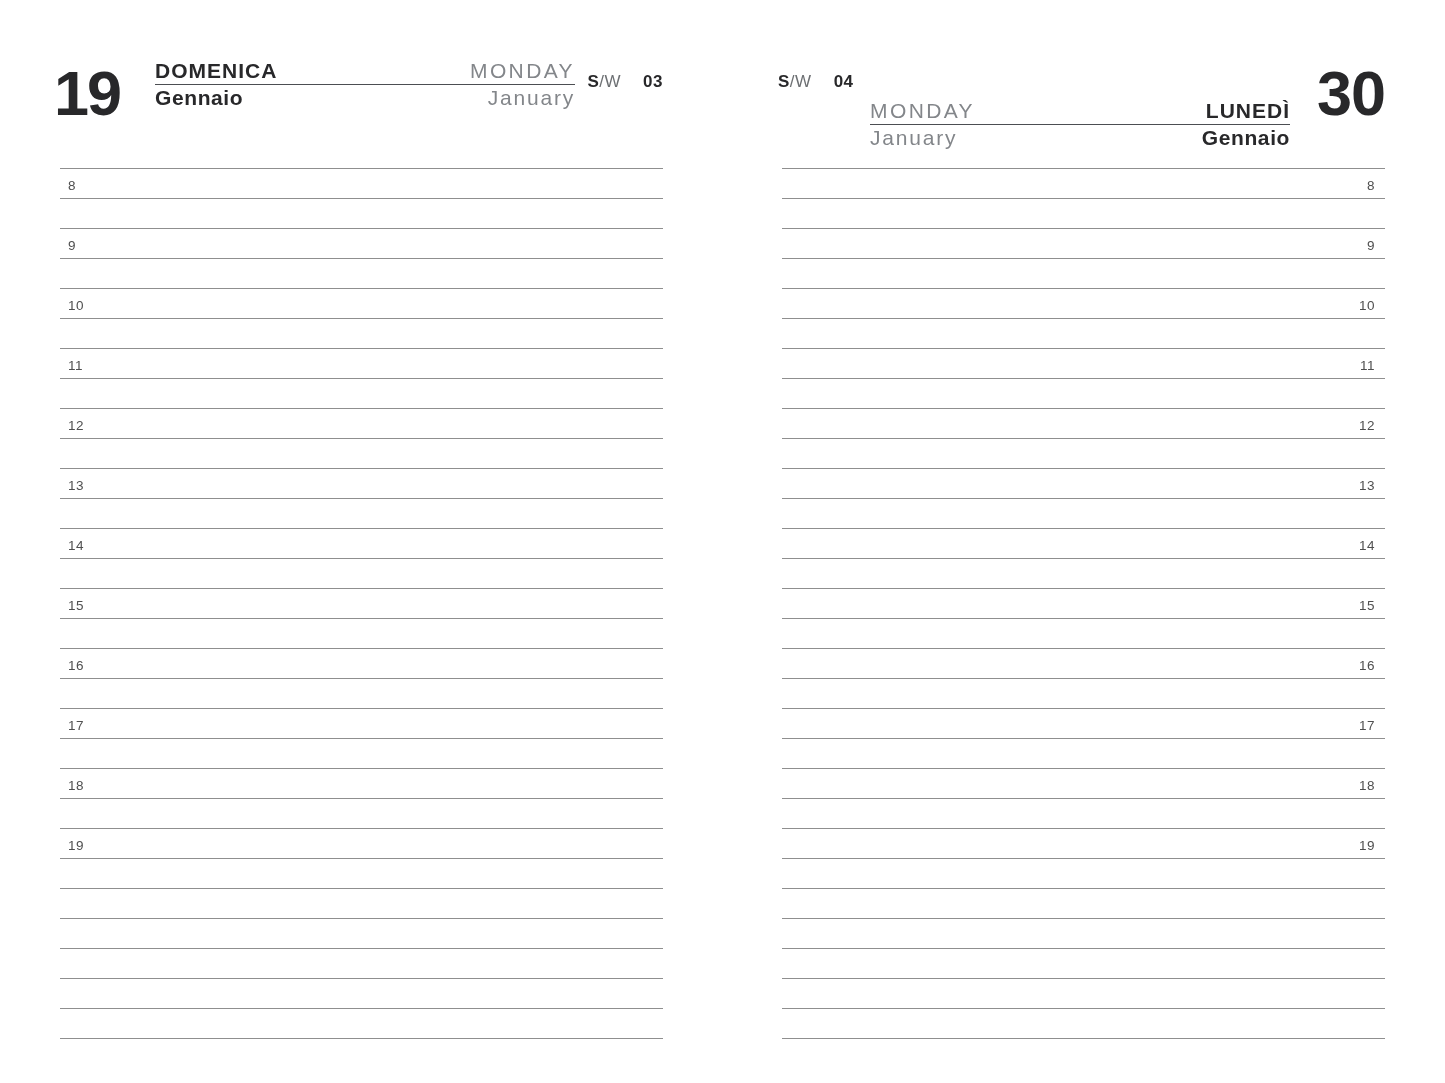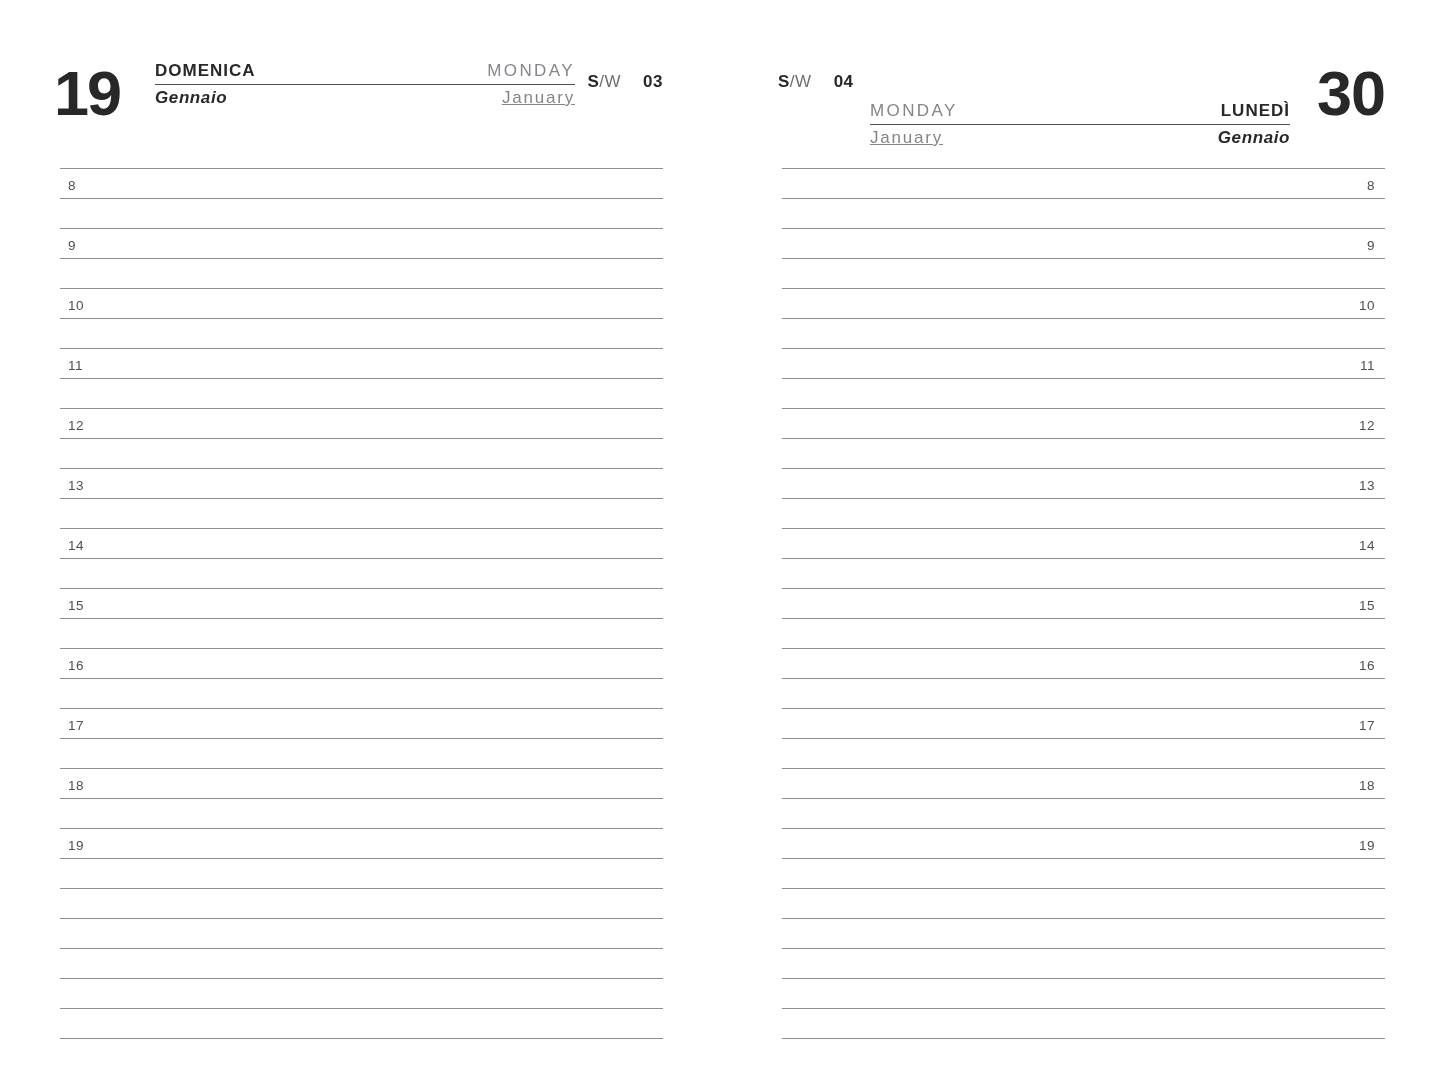--- a/index.html
+++ b/index.html
@@ -31,29 +31,29 @@
   }
   .page-left .big-day{left:-6px;}
   .page-right .big-day{right:0;letter-spacing:-1px;}
 
   .head-center{position:absolute;top:48px;}
   .page-left  .head-center{left:95px;right:88px;}
   .page-right .head-center{left:88px;right:95px;margin-top:40px;}
 
   .head-row{
     display:flex;justify-content:space-between;align-items:flex-end;
-    line-height:21px;font-size:17px;
+    line-height:21px;font-size:21px;
   }
   .head-row.underlined{border-bottom:1.5px solid var(--header-underline);padding-bottom:3px;}
   .head-row.months{margin-top:3px;line-height:20px;}
 
   .t-bold{font-weight:700;color:var(--ink);letter-spacing:1px;}
   .t-light{font-weight:400;color:var(--muted-text);letter-spacing:2.4px;}
-  .head-row.months .t-light{letter-spacing:1.8px;text-decoration:underline;}
-  .head-row.months .t-bold{letter-spacing:0.6px;font-style:italic;}
+  .head-row.months .t-light{letter-spacing:1.8px;}
+  .head-row.months .t-bold{letter-spacing:0.6px;}
 
   .week-label{
     position:absolute;top:60px;
     font-size:17px;line-height:20px;white-space:nowrap;
   }
   .page-left  .week-label{right:0;}
   .page-right .week-label{left:-4px;}
   .week-label .w-bold{font-weight:700;color:var(--ink);letter-spacing:0.5px;}
   .week-label .w-light{font-weight:400;color:#6d7073;letter-spacing:0.5px;}
   .week-label .w-num{margin-left:22px;}

